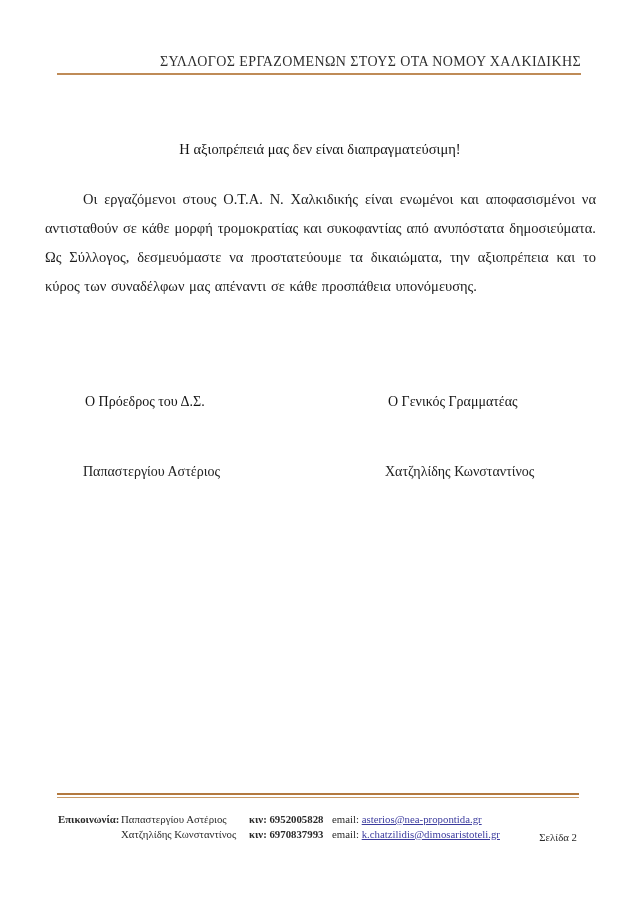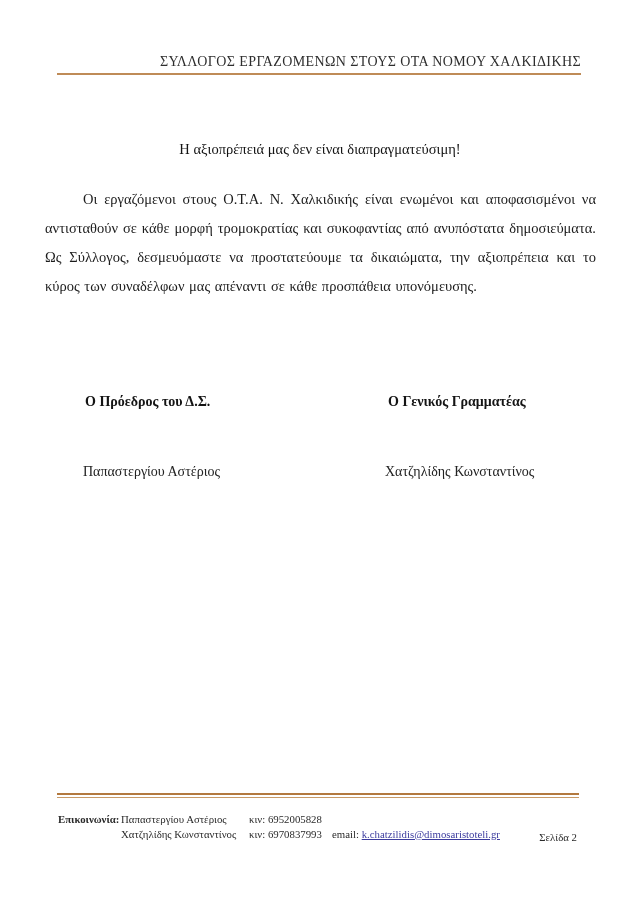--- a/index.html
+++ b/index.html
@@ -75,21 +75,21 @@
   }
   .sig-names {
     position: absolute;
     top: 464px;
     left: 0;
     width: 637px;
   }
   .sig-left  { position: absolute; left: 85px;  font-size: 14px; }
   .sig-right { position: absolute; left: 388px; font-size: 14px; }
   .sig-roles .sig-left,
-  .sig-roles .sig-right { font-weight: bold; color: #141414; }
+  .sig-roles .sig-right { font-weight: normal; color: #141414; }
   .sig-names .sig-left  { left: 83px; color: #222; }
   .sig-names .sig-right { left: 385px; color: #222; }
 
   
   .footer-rule {
     position: absolute;
     top: 793px;
     left: 57px;
     right: 58px;
     height: 5px;
@@ -105,21 +105,21 @@
     font-size: 10.8px;
     color: #2a2a2a;
   }
   .contact-row {
     display: flex;
     line-height: 15px;
     white-space: nowrap;
   }
   .col-label { width: 63px;  font-weight: bold; }
   .col-name  { width: 128px; }
-  .col-phone { width: 83px;  }
+  .col-phone { width: 83px; font-weight: bold;  }
   .col-email { flex: 1; }
   .email-link {
     color: #3b3b9e;
     text-decoration: underline;
     cursor: pointer;
   }
   .page-number {
     position: absolute;
     top: 831px;
     right: 60px;
@@ -149,20 +149,24 @@
     <span class="sig-right">Χατζηλίδης Κωνσταντίνος</span>
   </div>
 
   <div class="footer-rule"></div>
 
   <div class="footer-contacts">
     <div class="contact-row">
       <span class="col-label">Επικοινωνία:</span>
       <span class="col-name">Παπαστεργίου Αστέριος</span>
       <span class="col-phone">κιν: 6952005828</span>
+      <span class="col-email">
+        <span>email:</span>
+        <a class="email-link">asterios@nea-propontida.gr</a>
+      </span>
     </div>
     <div class="contact-row">
       <span class="col-label"></span>
       <span class="col-name">Χατζηλίδης Κωνσταντίνος</span>
       <span class="col-phone">κιν: 6970837993</span>
       <span class="col-email">
         <span>email:</span>
         <a class="email-link">k.chatzilidis@dimosaristoteli.gr</a>
       </span>
     </div>

